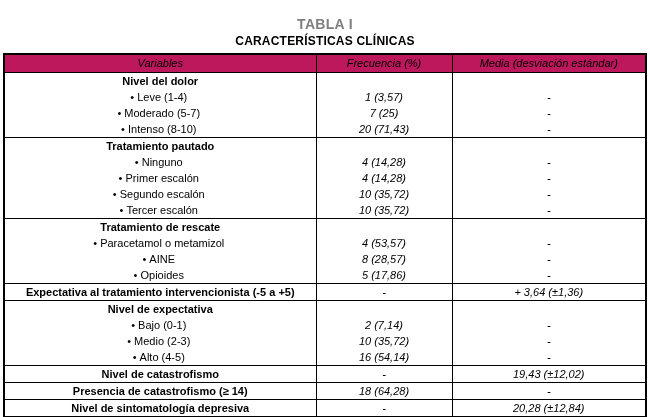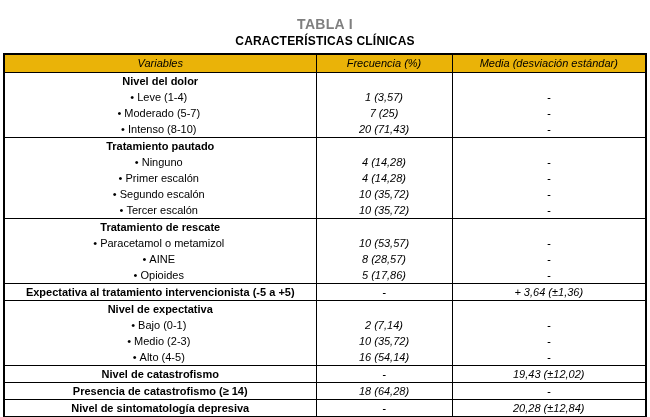--- a/index.html
+++ b/index.html
@@ -43,21 +43,21 @@
     border-left: 1px solid #000000;
     border-right: 1px solid #000000;
     font-size: 11px;
     color: #000000;
     padding: 1px 4px;
     line-height: 14px;
     overflow: hidden;
     white-space: nowrap;
   }
   table.clin thead th {
-    background: #eab308;
+    background: #be185d;
     font-style: italic;
     font-weight: normal;
     text-align: center;
     border-bottom: 1px solid #000000;
     height: 18px;
   }
   table.clin tbody tr.group-start td {
     border-top: 1px solid #000000;
   }
   td.var-cell { text-align: center; padding-left: 5px; }
@@ -132,21 +132,21 @@
           <td class="freq-cell">10 (35,72)</td>
           <td class="media-cell">-</td>
         </tr>
         <tr class="section group-start">
           <td class="var-cell">Tratamiento de rescate</td>
           <td class="freq-cell"></td>
           <td class="media-cell"></td>
         </tr>
         <tr class="item">
           <td class="var-cell">Paracetamol o metamizol</td>
-          <td class="freq-cell">10 (53,57)</td>
+          <td class="freq-cell">4 (53,57)</td>
           <td class="media-cell">-</td>
         </tr>
         <tr class="item">
           <td class="var-cell">AINE</td>
           <td class="freq-cell">8 (28,57)</td>
           <td class="media-cell">-</td>
         </tr>
         <tr class="item">
           <td class="var-cell">Opioides</td>
           <td class="freq-cell">5 (17,86)</td>

